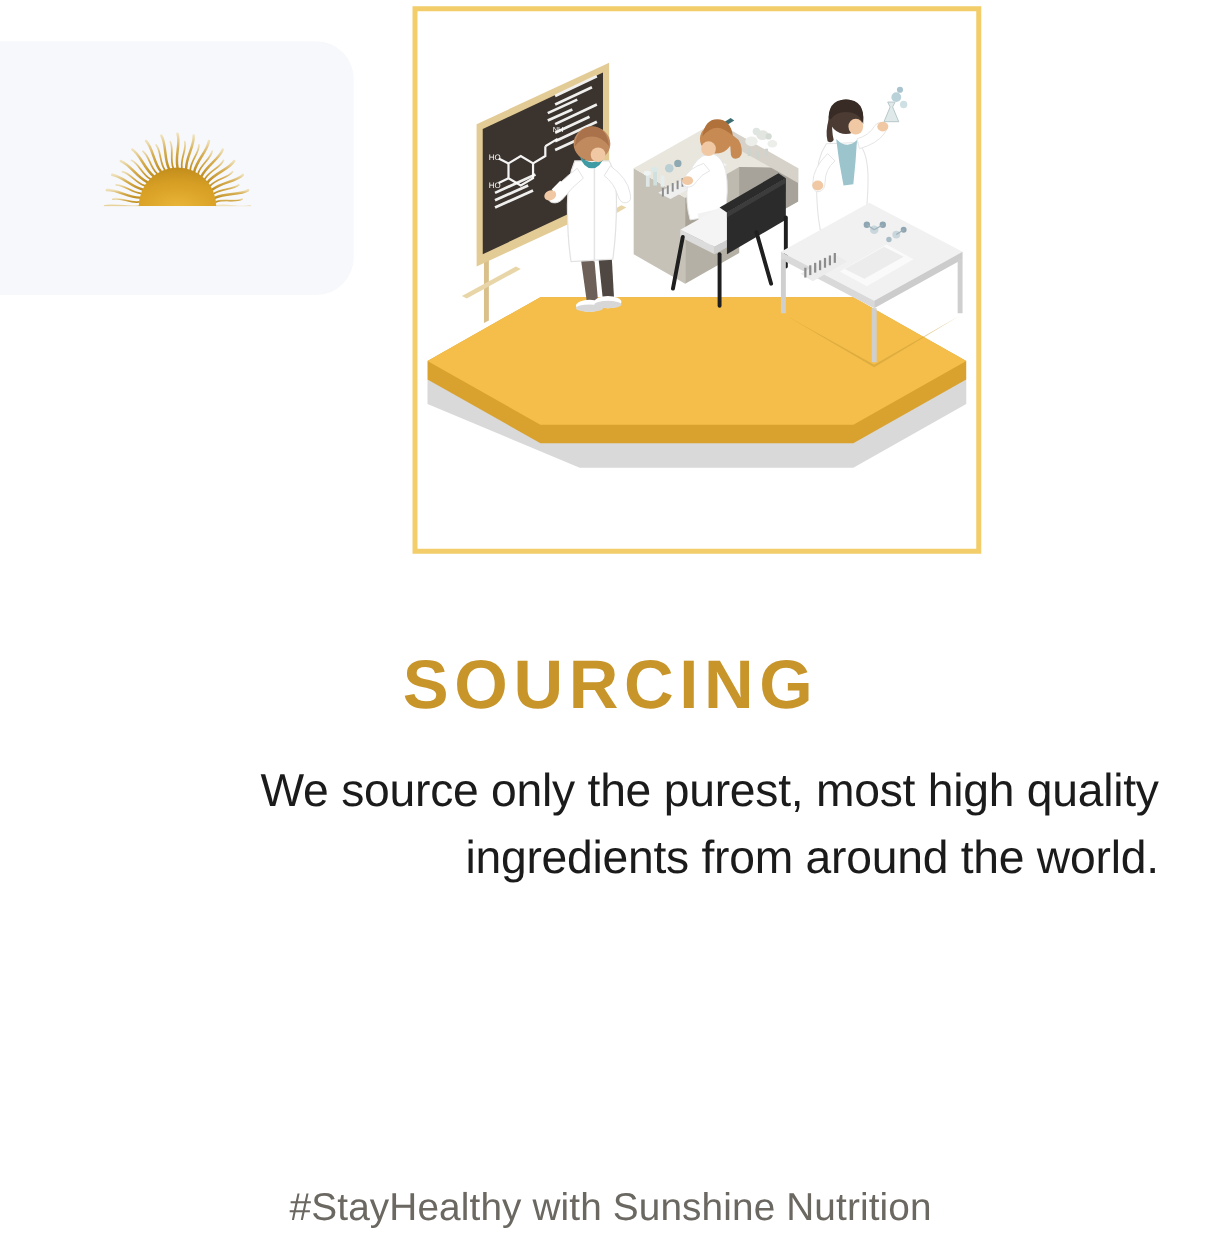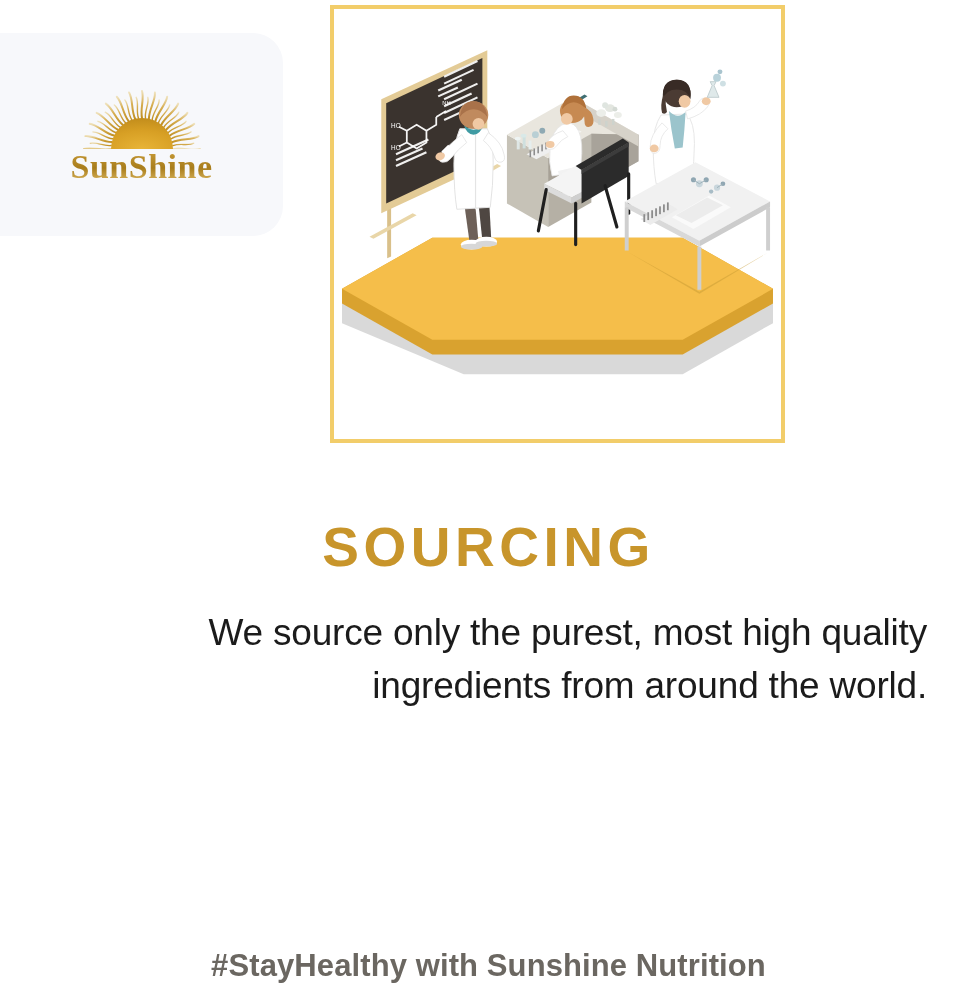--- a/index.html
+++ b/index.html
@@ -121,21 +121,21 @@
   }
   .footer-tag {
     position: absolute;
     left: 0;
     top: 948px;
     width: 977px;
     text-align: center;
     font-size: 31px;
     color: #6b6761;
     font-family: "Liberation Sans", sans-serif;
-    font-weight: 700;
+    font-weight: 400;
     letter-spacing: 0.1px;
   }
 </style>
 </head>
 <body>
 
 <div class="logo-card">
   <div class="logo-inner">
 
     <div class="sunburst-wrap">
@@ -183,21 +183,20 @@
             <path d="M114.22,55.10 C122.94,51.04 133.67,53.25 140.55,49.09" stroke-width="2"></path>
             <path d="M114.81,58.53 C121.85,55.81 130.03,59.13 135.67,56.18" stroke-width="1.4"></path>
             <path d="M115.00,62.00 C124.40,59.98 134.38,64.52 142.00,62.00" stroke-width="2"></path>
           </g>
         <path d="M84 62 m-31 0 a31 31 0 0 1 62 0 z" fill="url(#sung)"></path>
         <path d="M47 62 q16 -7 37 -7 q21 0 37 7 z" fill="#ffffff" opacity="0"></path>
       </svg>
     </div>
 
     <div class="logo-type">
-      <span class="logo-line1">SunShine</span>
     </div>
 
   </div>
 </div>
 
 <div class="illus-frame">
   <svg viewBox="0 0 455 438" xmlns="http://www.w3.org/2000/svg">
 
     <polygon points="8,300 100,248 132,248 355,248 447,300 447,320 355,372 132,372 8,320" fill="#d9d9d9"></polygon>
 

